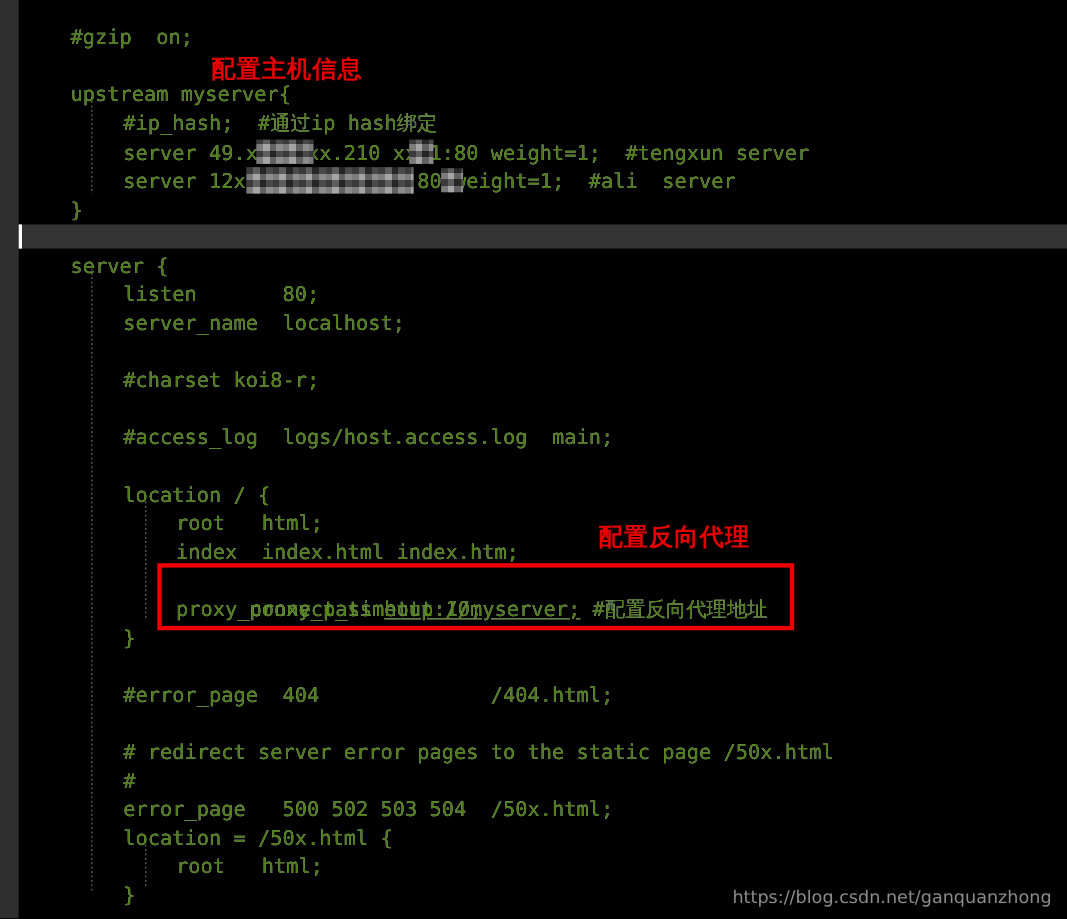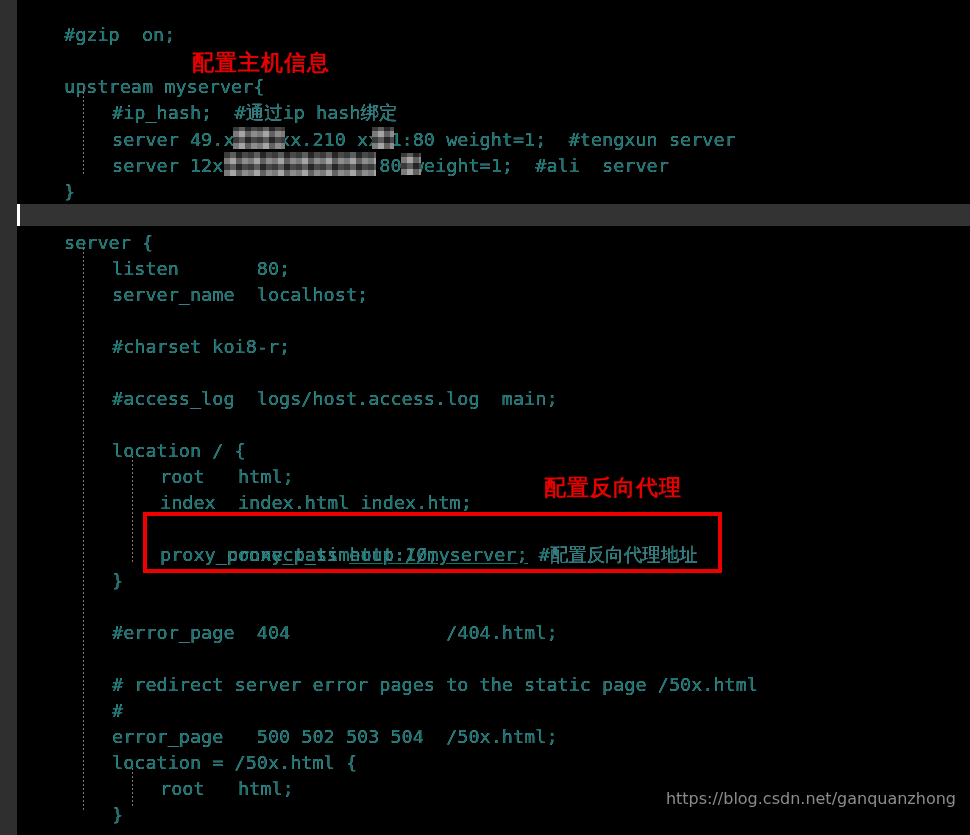--- a/index.html
+++ b/index.html
@@ -50,21 +50,21 @@
     color: #e6e6e6;
     font-size: 18.5px;
     line-height: 25.6px;
     white-space: pre;
     letter-spacing: 0px;
   }
   .ln {
     position: absolute;
     left: 47px;
     white-space: pre;
-    color: #0f766e;
+    color: #4d7c0f;
     text-shadow: 0 0 0.4px #cfd8ff;
   }
   .url {
     text-decoration: underline;
     text-underline-offset: 2px;
   }
   
   .guide {
     position: absolute;
     width: 1px;
@@ -88,21 +88,21 @@
     top: 512px;
     width: 579px;
     height: 61px;
     border: 4px solid #ee0000;
     box-sizing: border-box;
     pointer-events: none;
   }
   #watermark {
     position: absolute;
     right: 14px;
-    bottom: 27px;
+    bottom: 10px;
     color: #8c8c8c;
     font-family: "DejaVu Sans", "Liberation Sans", sans-serif;
     font-size: 16px;
     white-space: nowrap;
   }
   
   .redact {
     position: absolute;
     background:
       repeating-linear-gradient(90deg,

